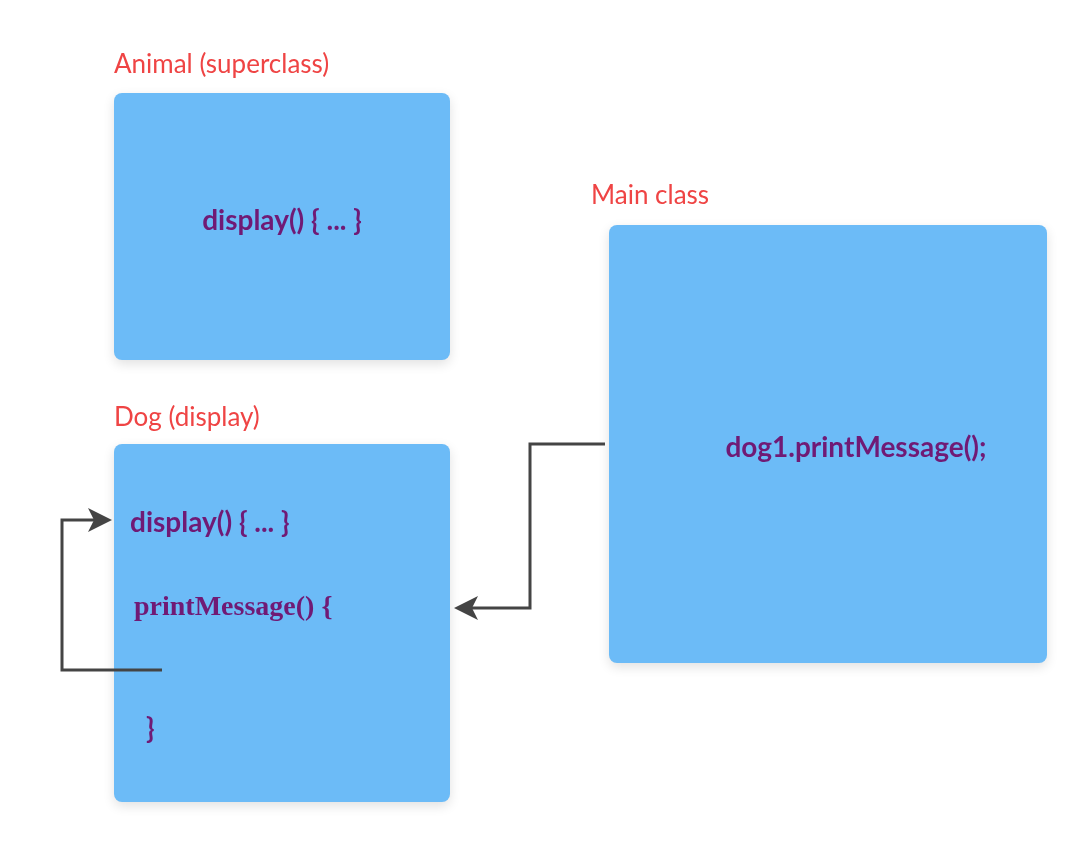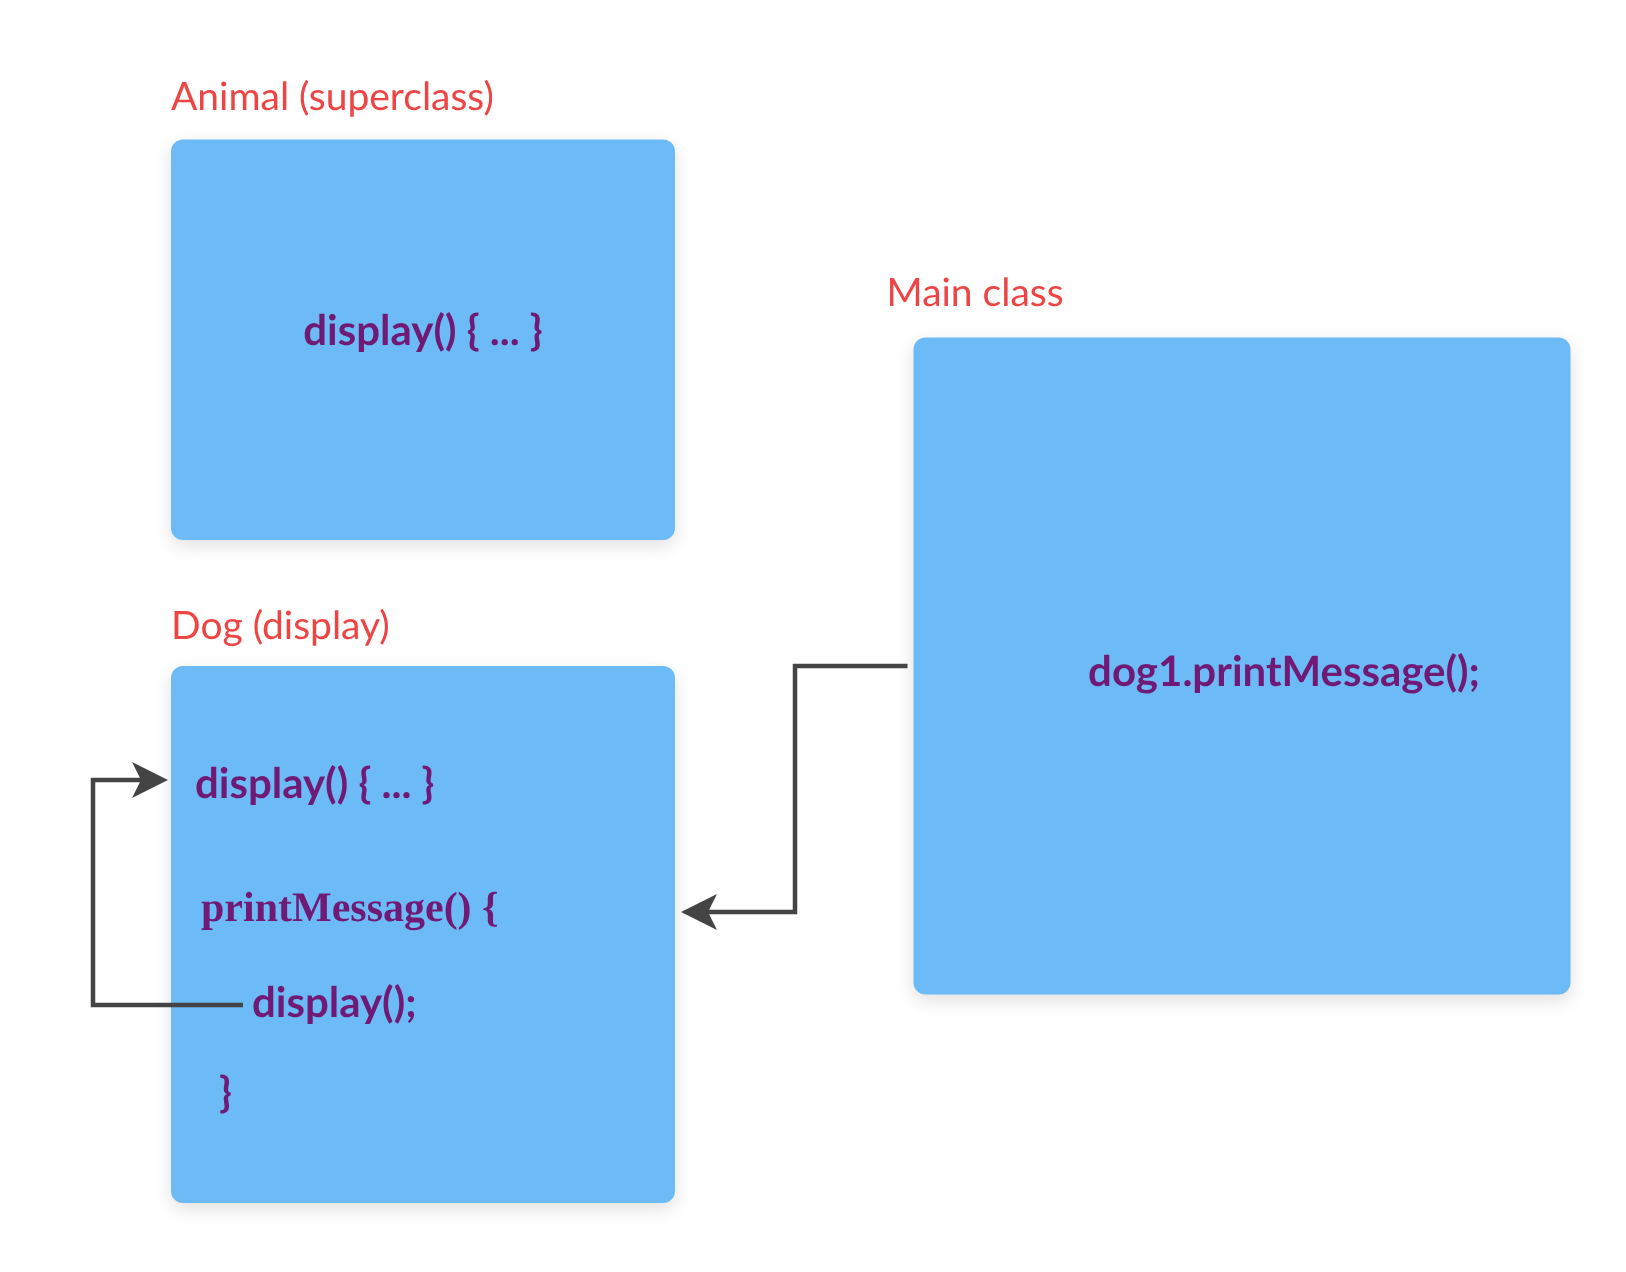--- a/index.html
+++ b/index.html
@@ -51,21 +51,20 @@
 
 <div class="label" style="left:591px; top:178px; width:438px;">Main class</div>
 
 <div class="box" style="left:114px; top:93px; width:336px; height:267px;">
   <div class="code-line" style="left:0; top:109px; width:336px; text-align:center;">display() { ... }</div>
 </div>
 
 <div class="box" style="left:114px; top:444px; width:336px; height:358px;">
   <div class="code-line" style="left:16px; top:60px;">display() { ... }</div>
   <div class="code-line" style="left:20px; top:146px;font-family:Liberation Serif, serif;">printMessage() {</div>
-  <div class="code-line" style="left:54px; top:206px;">display();</div>
   <div class="code-line" style="left:32px; top:266px;">}</div>
 </div>
 
 <div class="box" style="left:609px; top:225px; width:438px; height:438px;">
   <div class="code-line" style="left:12px; top:204px; width:438px; text-align:center;margin-left:16px;">dog1.printMessage();</div>
 </div>
 
 <svg class="connectors">
   <defs>
     <marker id="arrowhead" markerWidth="8" markerHeight="8" refX="6" refY="4" orient="auto" markerUnits="strokeWidth">

